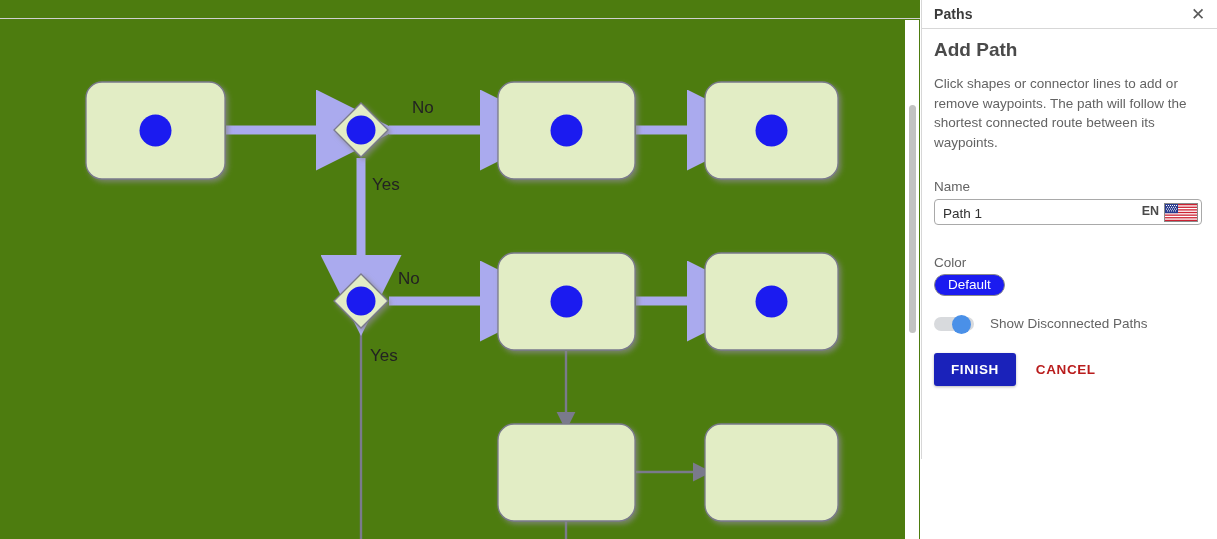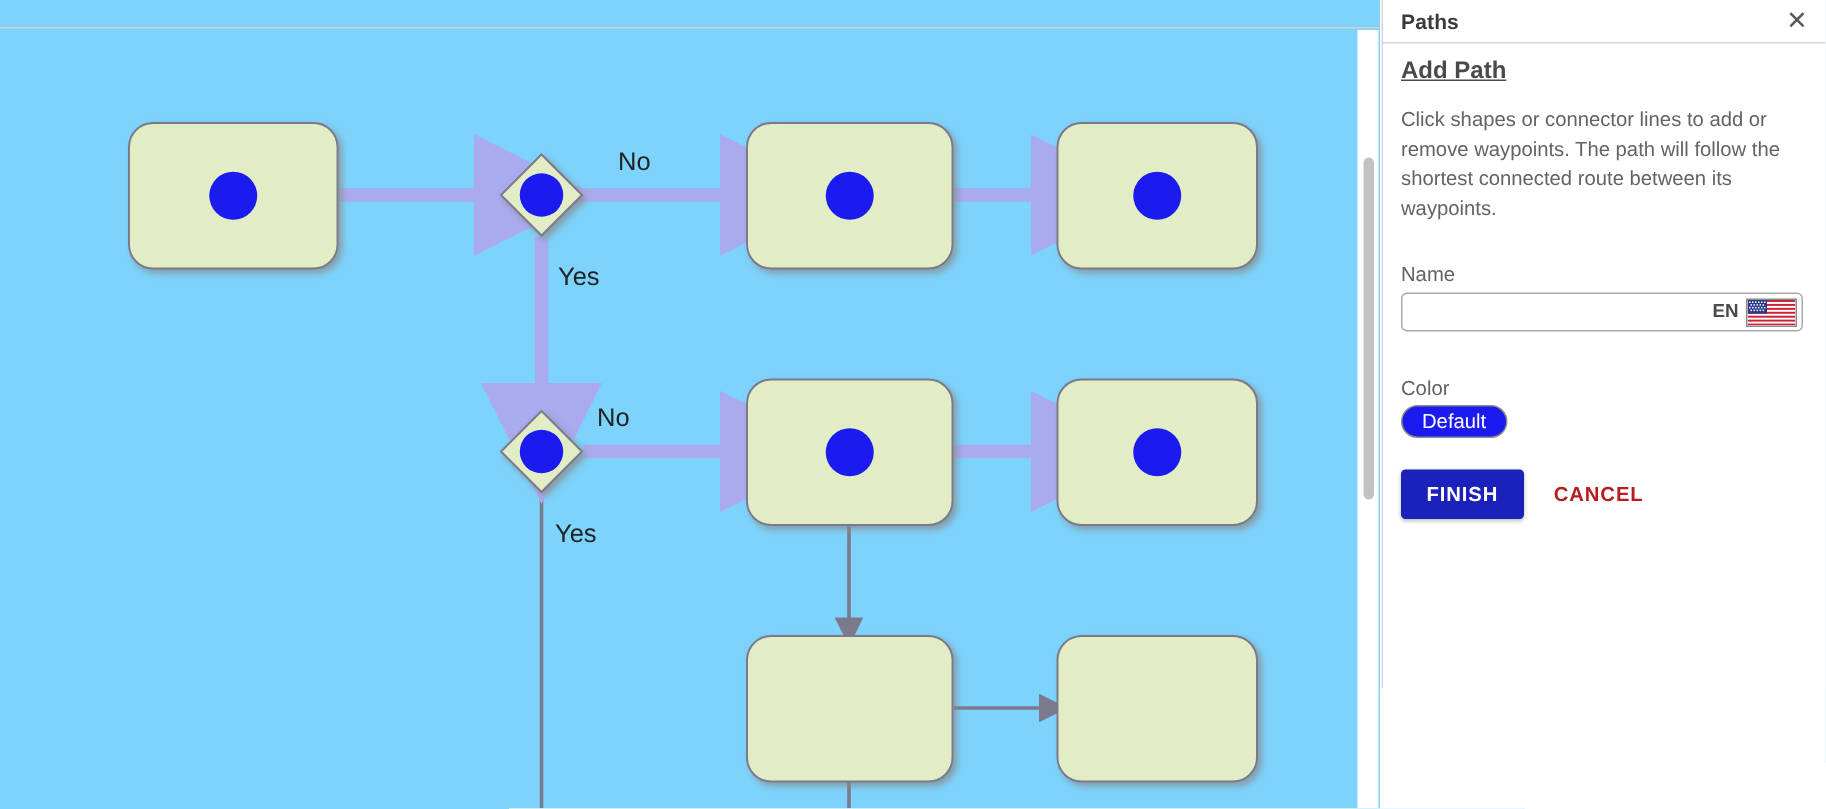--- a/index.html
+++ b/index.html
@@ -20,21 +20,21 @@
     background: #ffffff;
   }
 
   
   #canvas-area {
     position: absolute;
     left: 0;
     top: 0;
     width: 920px;
     height: 539px;
-    background: #7dd3fc;
+    background: #4d7c0f;
     overflow: hidden;
   }
 
   #canvas-topline {
     position: absolute;
     left: 0;
     top: 18px;
     width: 920px;
     height: 1px;
     background: #d0d0d0;
@@ -105,25 +105,24 @@
     cursor: pointer;
     font-family: "DejaVu Sans", sans-serif;
   }
 
   #panel-body {
     position: relative;
     padding: 0 12px;
   }
 
   .section-title {
-    font-size: 16px;
+    font-size: 19px;
     font-weight: bold;
     color: #4a4a4a;
     margin-top: 10px;
-    text-decoration: underline;
   }
 
   .desc {
     margin-top: 13px;
     font-size: 13.5px;
     line-height: 19.5px;
     color: #636363;
     width: 272px;
   }
 
@@ -362,20 +361,21 @@
 
     <div id="panel-body">
 
       <div class="section-title">Add Path</div>
 
       <div class="desc">Click shapes or connector lines to add or remove waypoints. The path will follow the shortest connected route between its waypoints.</div>
 
       <div class="field-label">Name</div>
 
       <div class="name-row">
+        <input class="name-input" type="text" value="Path 1" style="">
         <span class="lang-code">EN</span>
         <span class="flag">
           <svg width="32" height="17" viewBox="0 0 32 17">
             <rect width="32" height="17" fill="#ffffff"></rect>
             <g fill="#cc2233">
               <rect y="0" width="32" height="1.31"></rect>
               <rect y="2.62" width="32" height="1.31"></rect>
               <rect y="5.24" width="32" height="1.31"></rect>
               <rect y="7.86" width="32" height="1.31"></rect>
               <rect y="10.48" width="32" height="1.31"></rect>
@@ -409,20 +409,27 @@
             </g>
           </svg>
         </span>
       </div>
 
       <div class="color-label">Color</div>
       <div>
         <span class="color-chip">Default</span>
       </div>
 
+      <div class="toggle-row">
+        <span class="toggle">
+          <span class="toggle-track"></span>
+          <span class="toggle-knob"></span>
+        </span>
+        <span class="toggle-label">Show Disconnected Paths</span>
+      </div>
 
       <div class="button-row">
         <button class="btn-primary">FINISH</button>
         <button class="btn-text">CANCEL</button>
       </div>
 
     </div>
   </div>
 </div>
 

